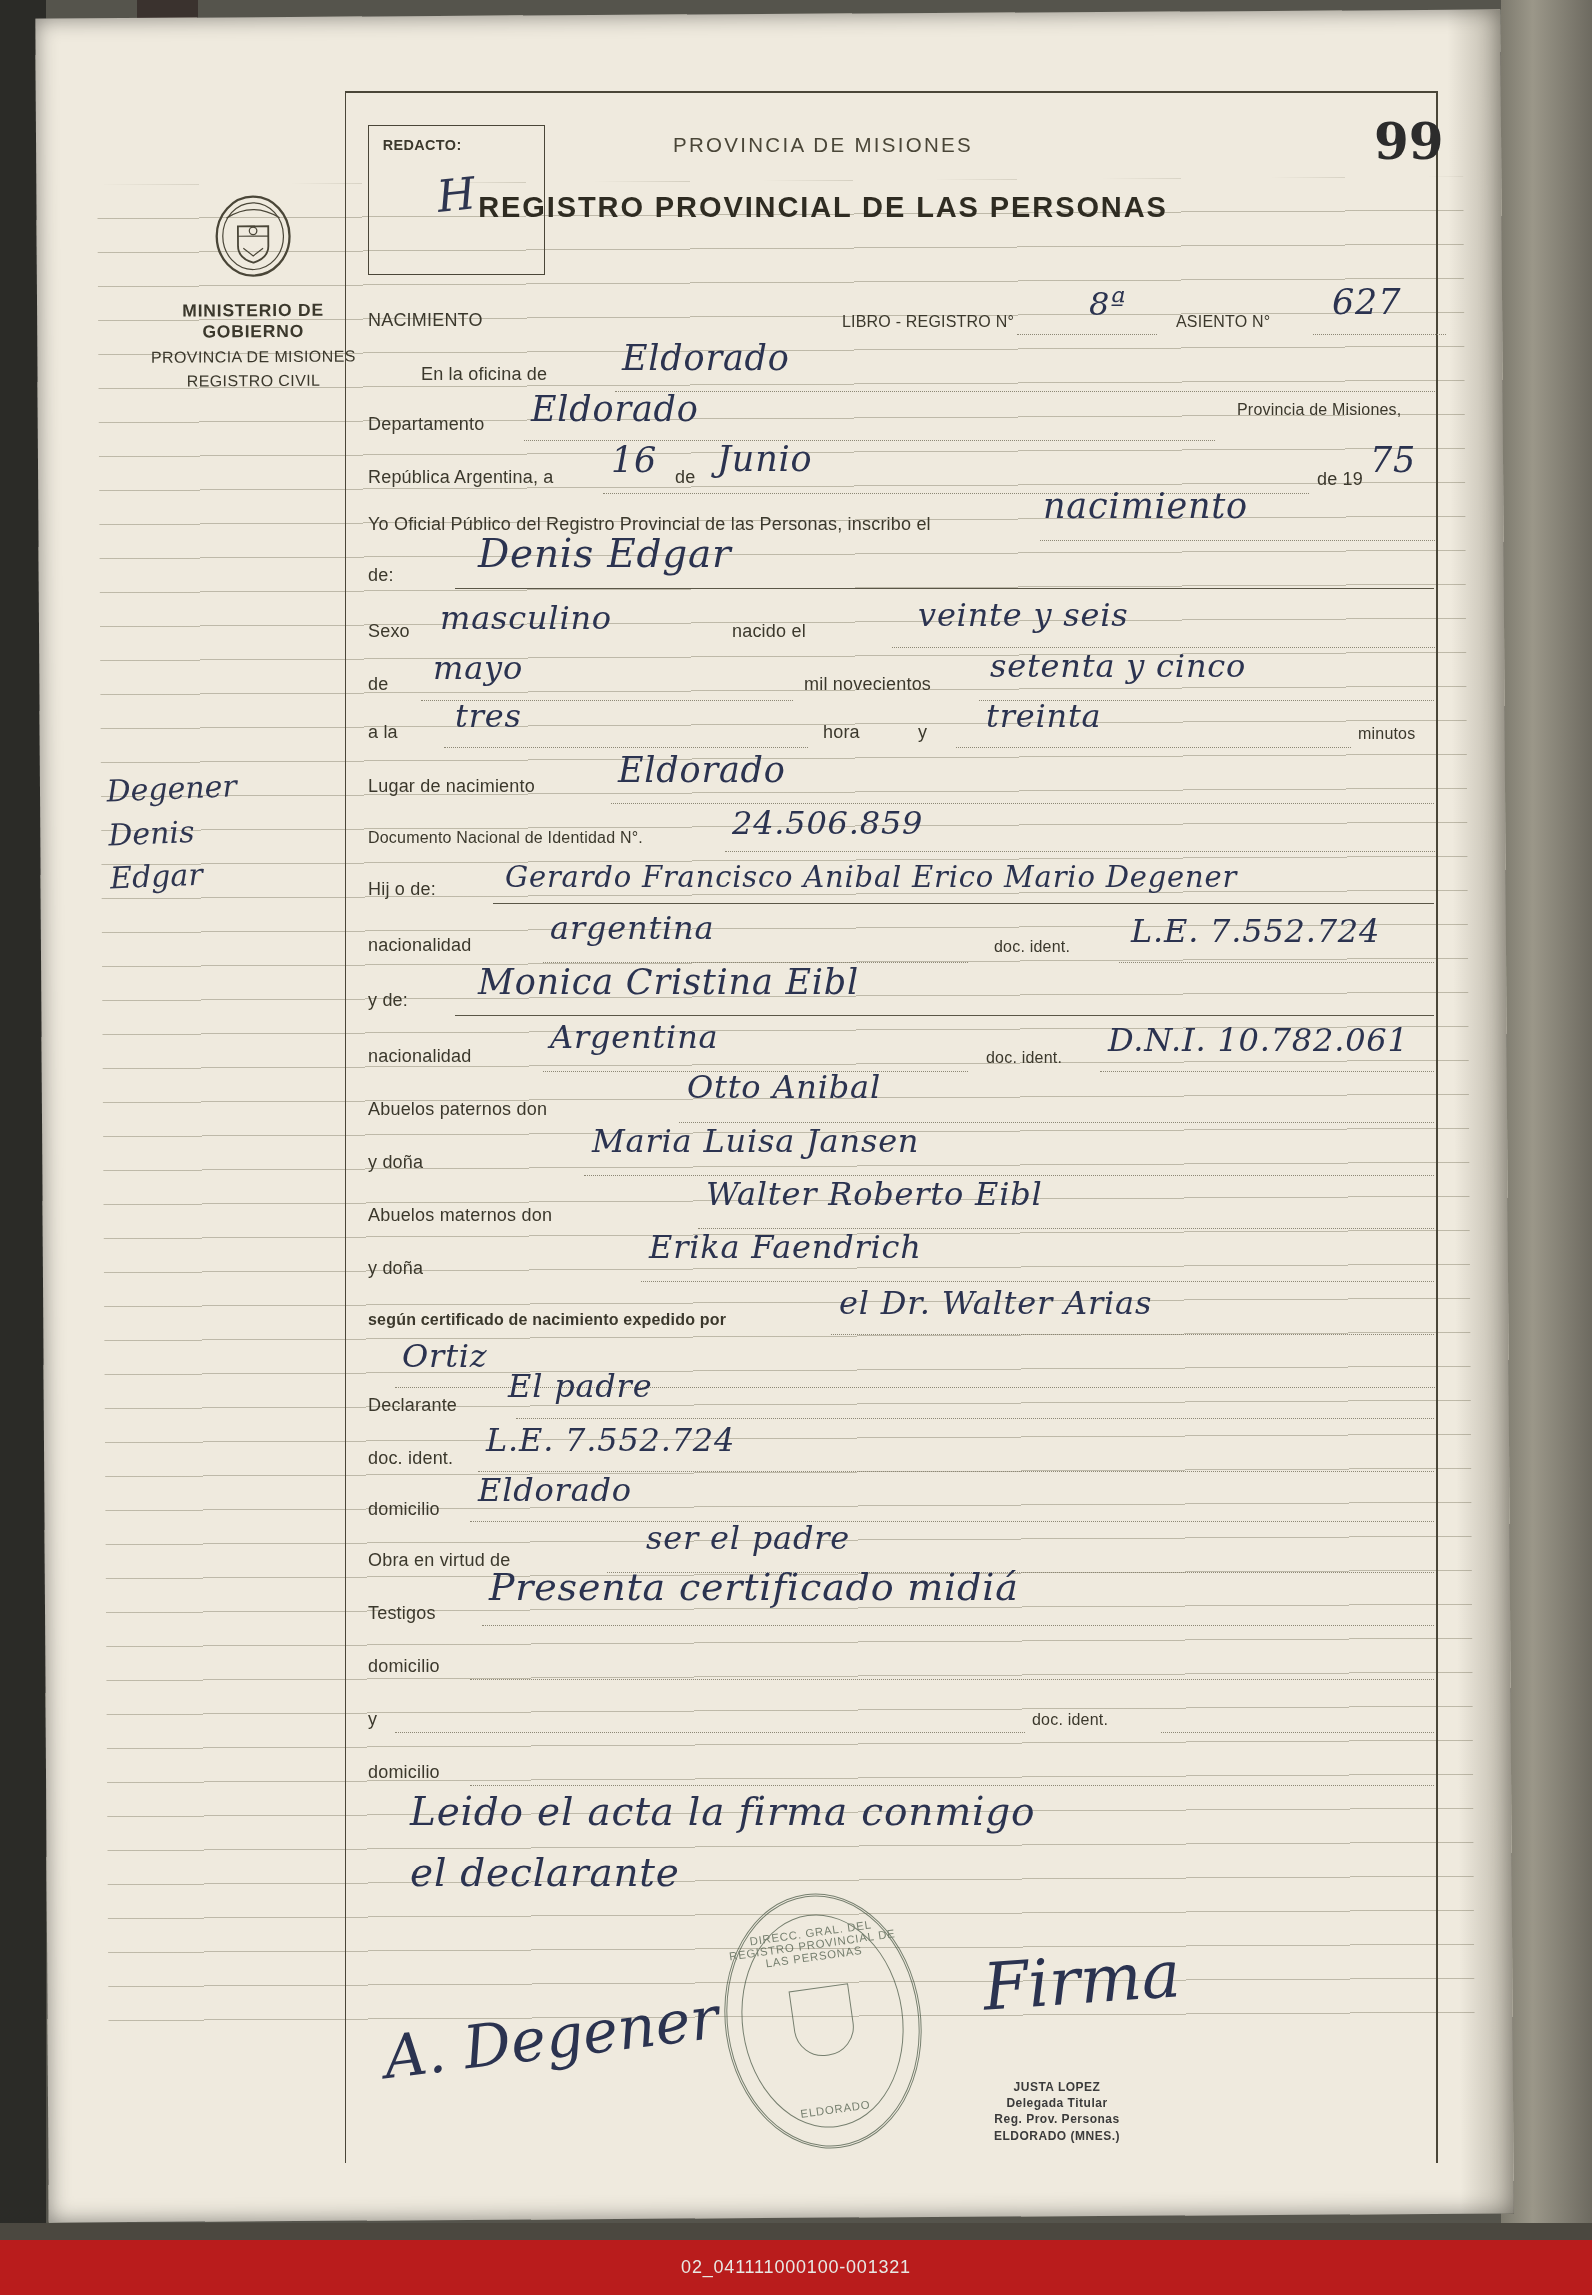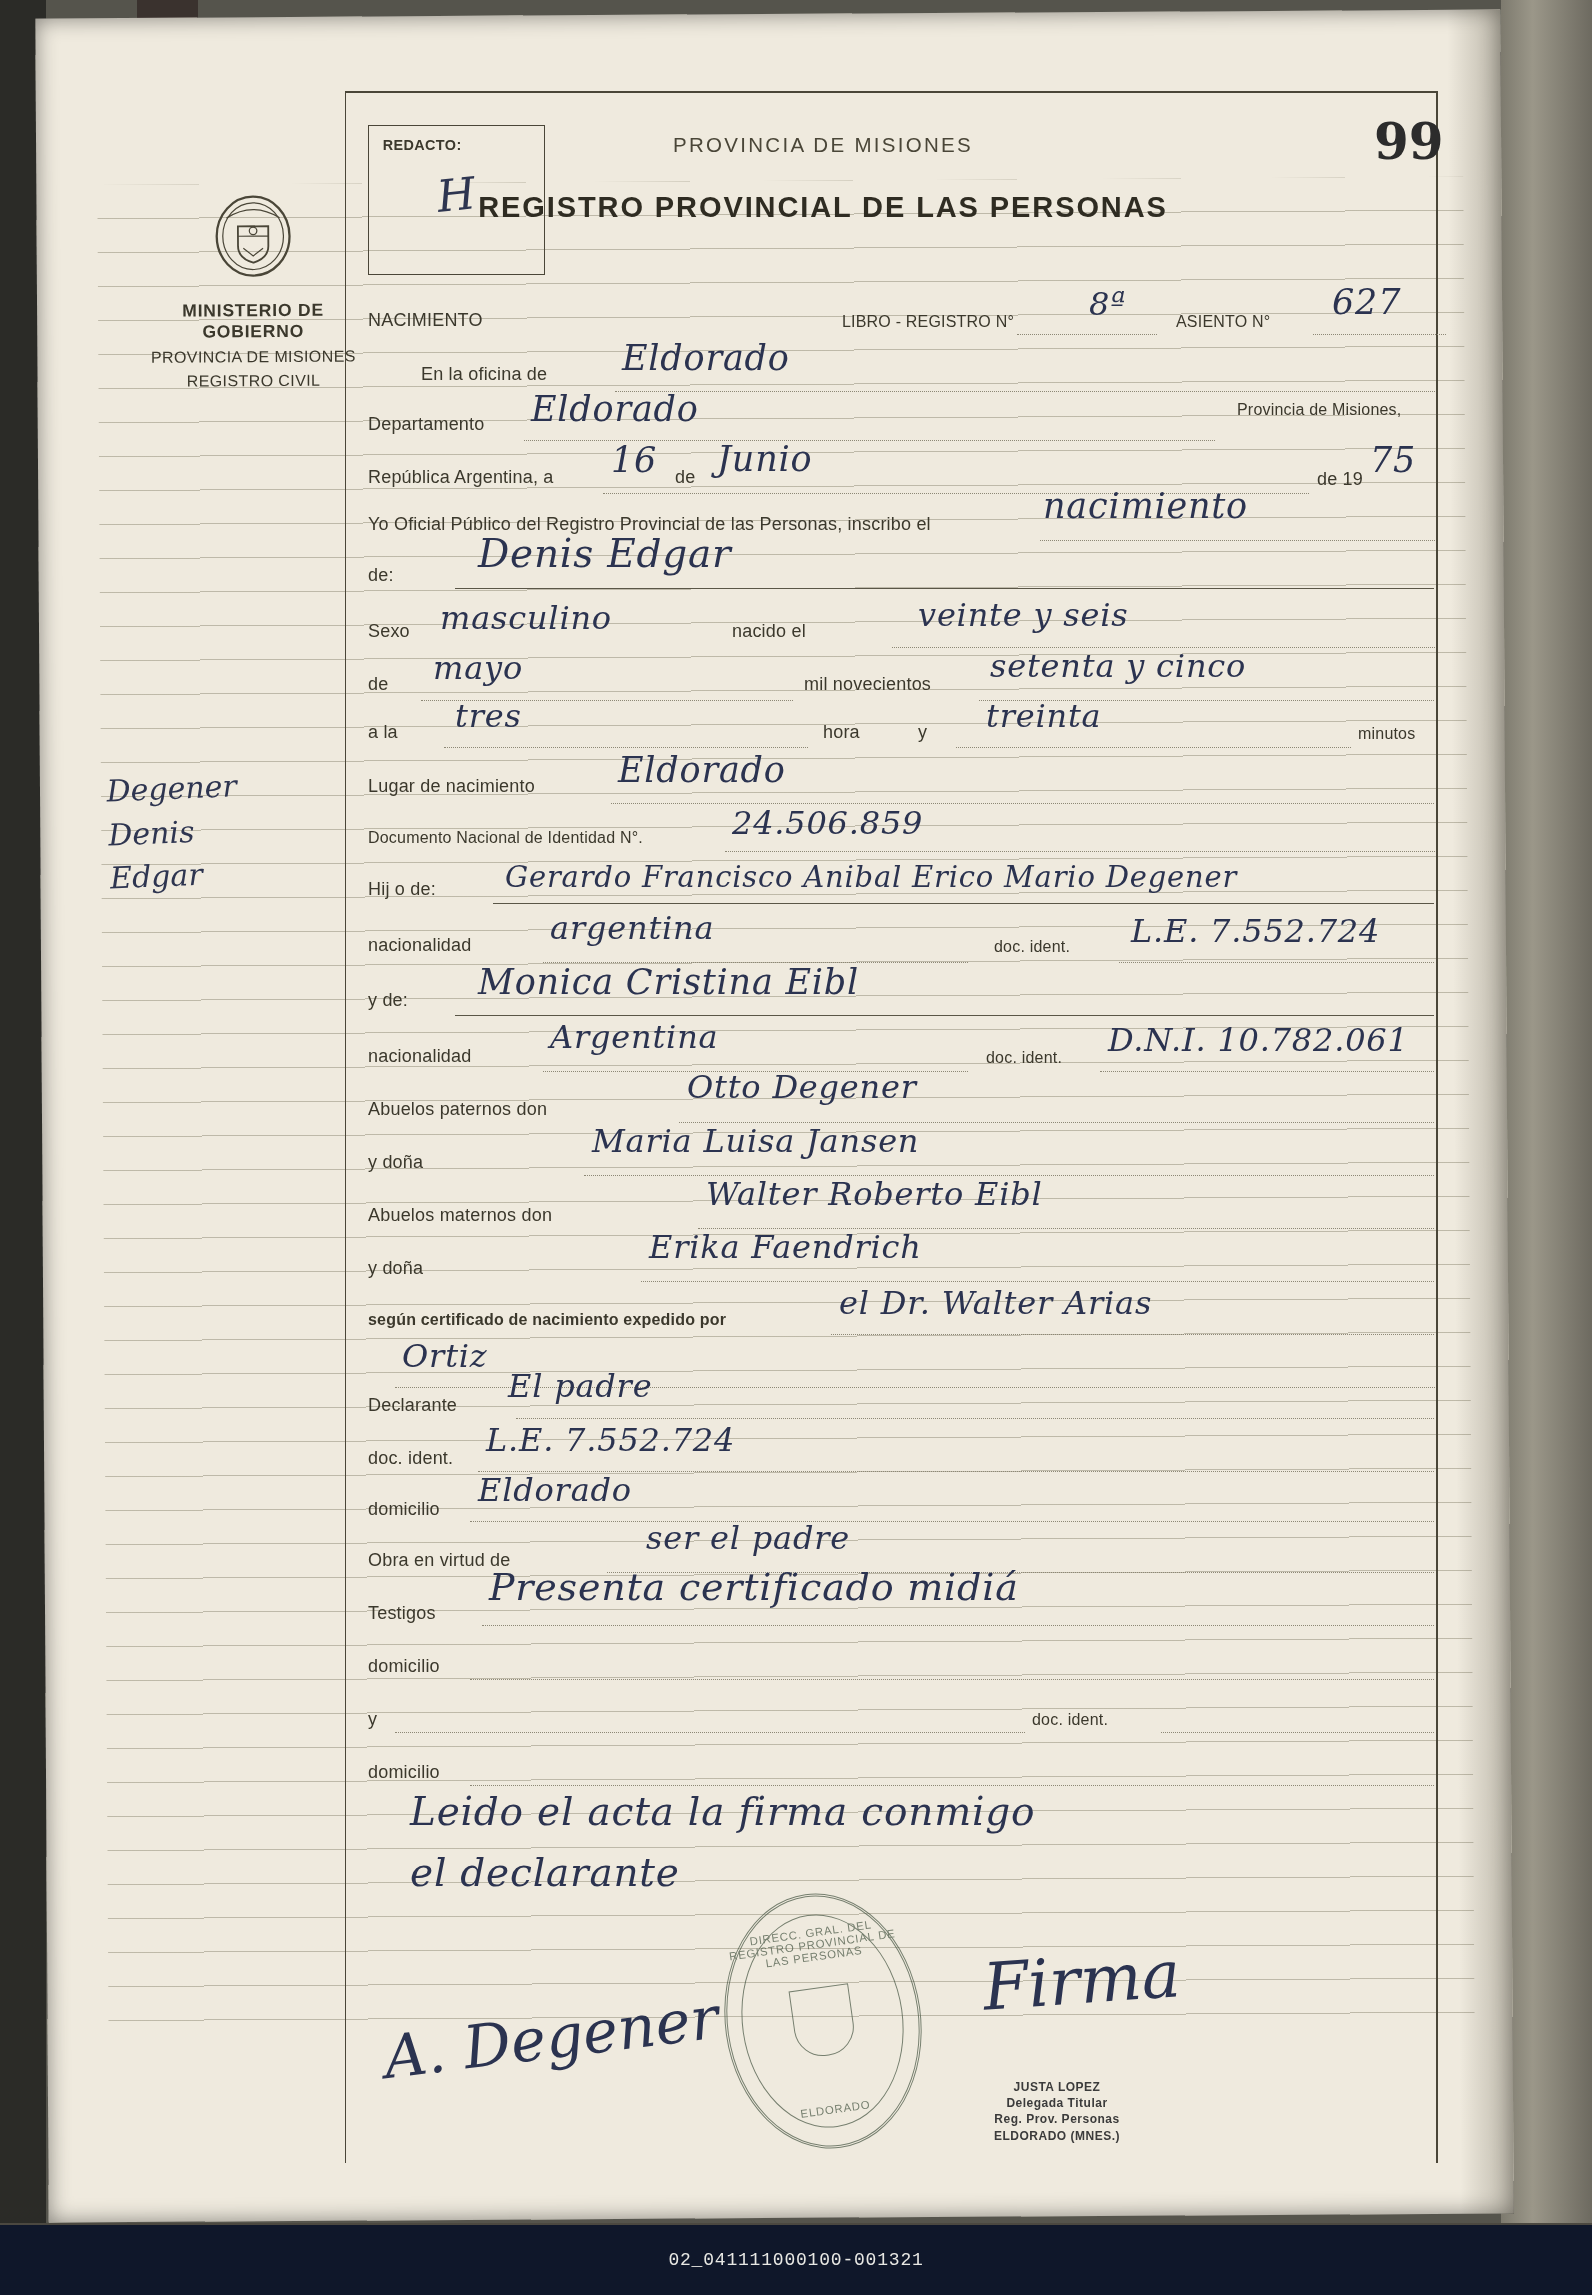--- a/index.html
+++ b/index.html
@@ -118,24 +118,23 @@
     position:absolute;font-family:"DejaVu Serif",serif;font-style:italic;color:#2b3350;
   }
   .sig1{left:383px;top:2003px;font-size:59px;transform:rotate(-7deg);}
   .sig2{left:983px;top:1943px;font-size:65px;transform:rotate(-4deg);}
   .officialblock{
     position:absolute;left:994px;top:2079px;text-align:center;color:#3b3b3b;
     font-size:12px;line-height:1.35;font-weight:bold;letter-spacing:0.5px;
   }
   
   .footer{
-    position:absolute;left:0;bottom:0;width:1592px;height:70px;background:#0f172a;
+    position:absolute;left:0;bottom:0;width:1592px;height:55px;background:#b91c1c;
     color:#e8e8e4;font-size:18px;display:flex;align-items:center;justify-content:center;
     letter-spacing:0.8px;
-    font-family:Liberation Mono, monospace;
   }
   .bottom-edge{position:absolute;left:0;bottom:55px;width:1592px;height:16.7px;background:#4b4840;}
 </style>
 </head>
 <body>
 
 <div id="page">
 
   <div class="binding-left"></div>
   <div class="binding-top"></div>
@@ -258,21 +257,21 @@
   <div class="solidline" style="left:455px;top:1015px;width:979px;"></div>
 
   <div class="row lbl" style="top:1046px;">nacionalidad</div>
   <div class="row hw med" style="left:550px;top:1018px;">Argentina</div>
   <div class="row lbl sm" style="left:986px;top:1049px;">doc. ident.</div>
   <div class="row hw med" style="left:1108px;top:1021px;">D.N.I. 10.782.061</div>
   <div class="dotline" style="left:543px;top:1071px;width:425px;"></div>
   <div class="dotline" style="left:1100px;top:1071px;width:334px;"></div>
 
   <div class="row lbl" style="top:1099px;">Abuelos paternos don</div>
-  <div class="row hw med" style="left:687px;top:1068px;">Otto Degener</div>
+  <div class="row hw med" style="left:687px;top:1068px;">Otto Anibal</div>
   <div class="dotline" style="left:679px;top:1122px;width:755px;"></div>
 
   <div class="row lbl" style="top:1152px;">y doña</div>
   <div class="row hw med" style="left:592px;top:1122px;">Maria Luisa Jansen</div>
   <div class="dotline" style="left:584px;top:1175px;width:850px;"></div>
 
   <div class="row lbl" style="top:1205px;">Abuelos maternos don</div>
   <div class="row hw med" style="left:706px;top:1175px;">Walter Roberto Eibl</div>
   <div class="dotline" style="left:698px;top:1228px;width:736px;"></div>
 

